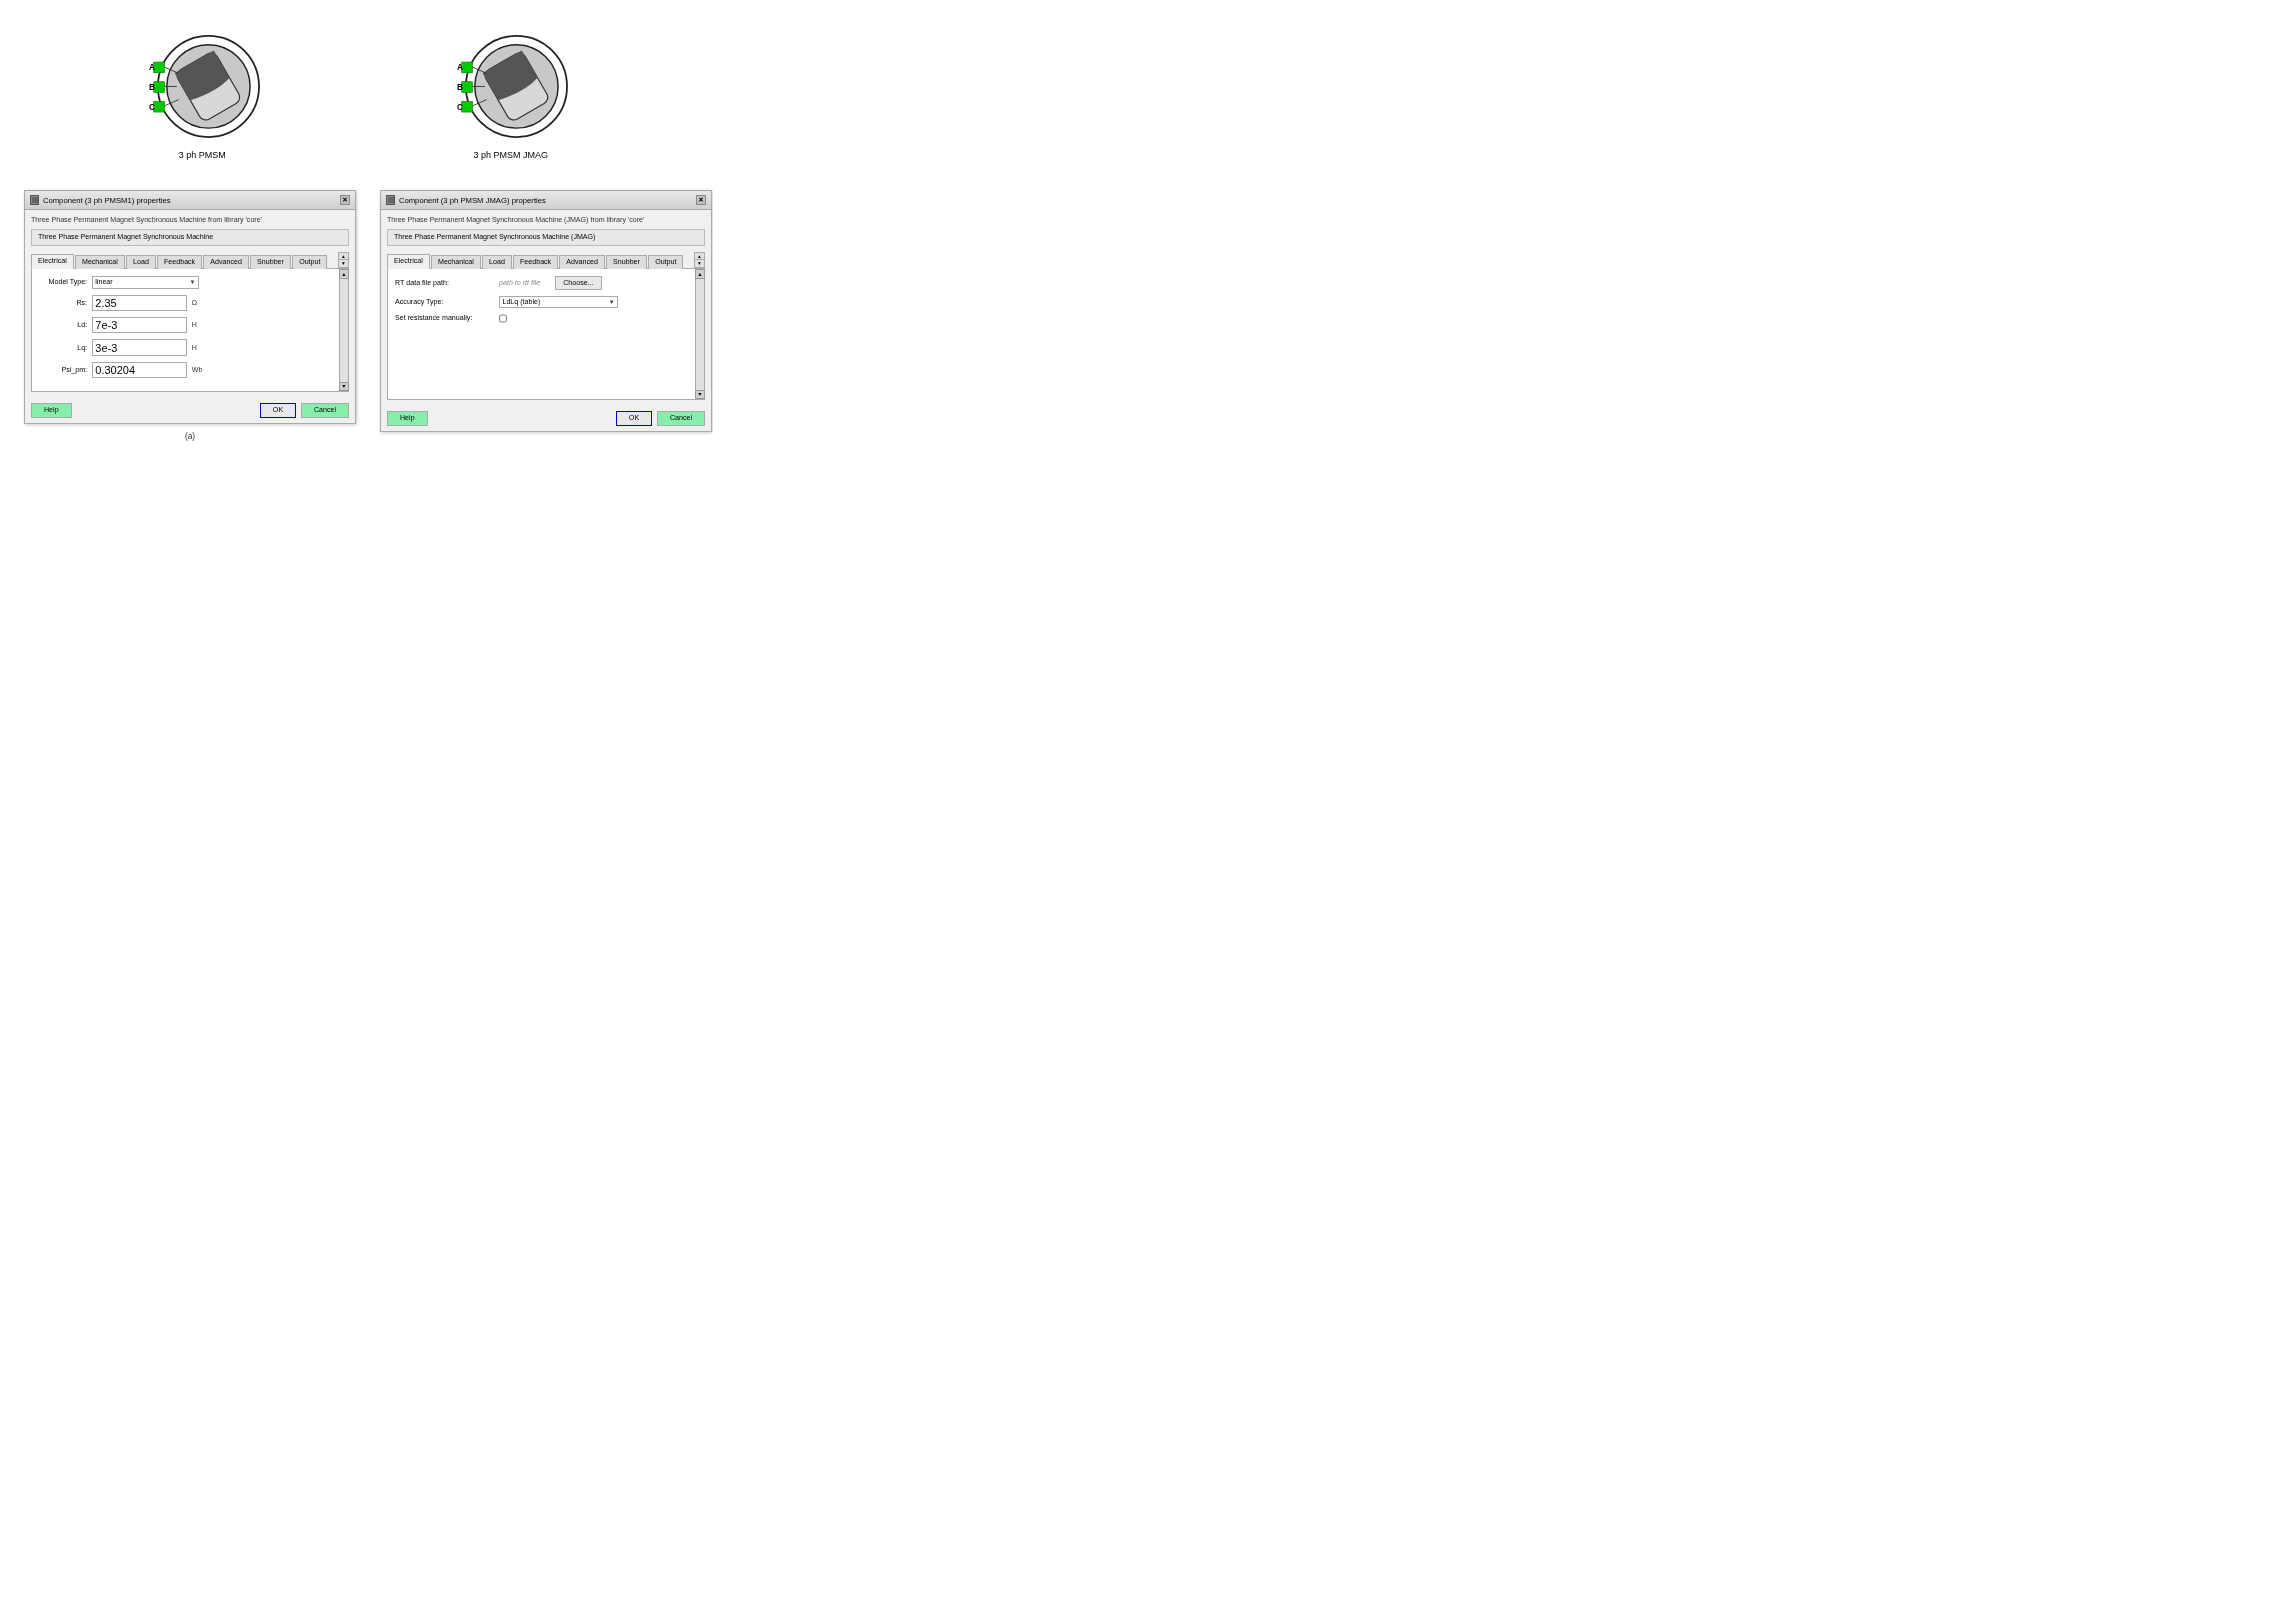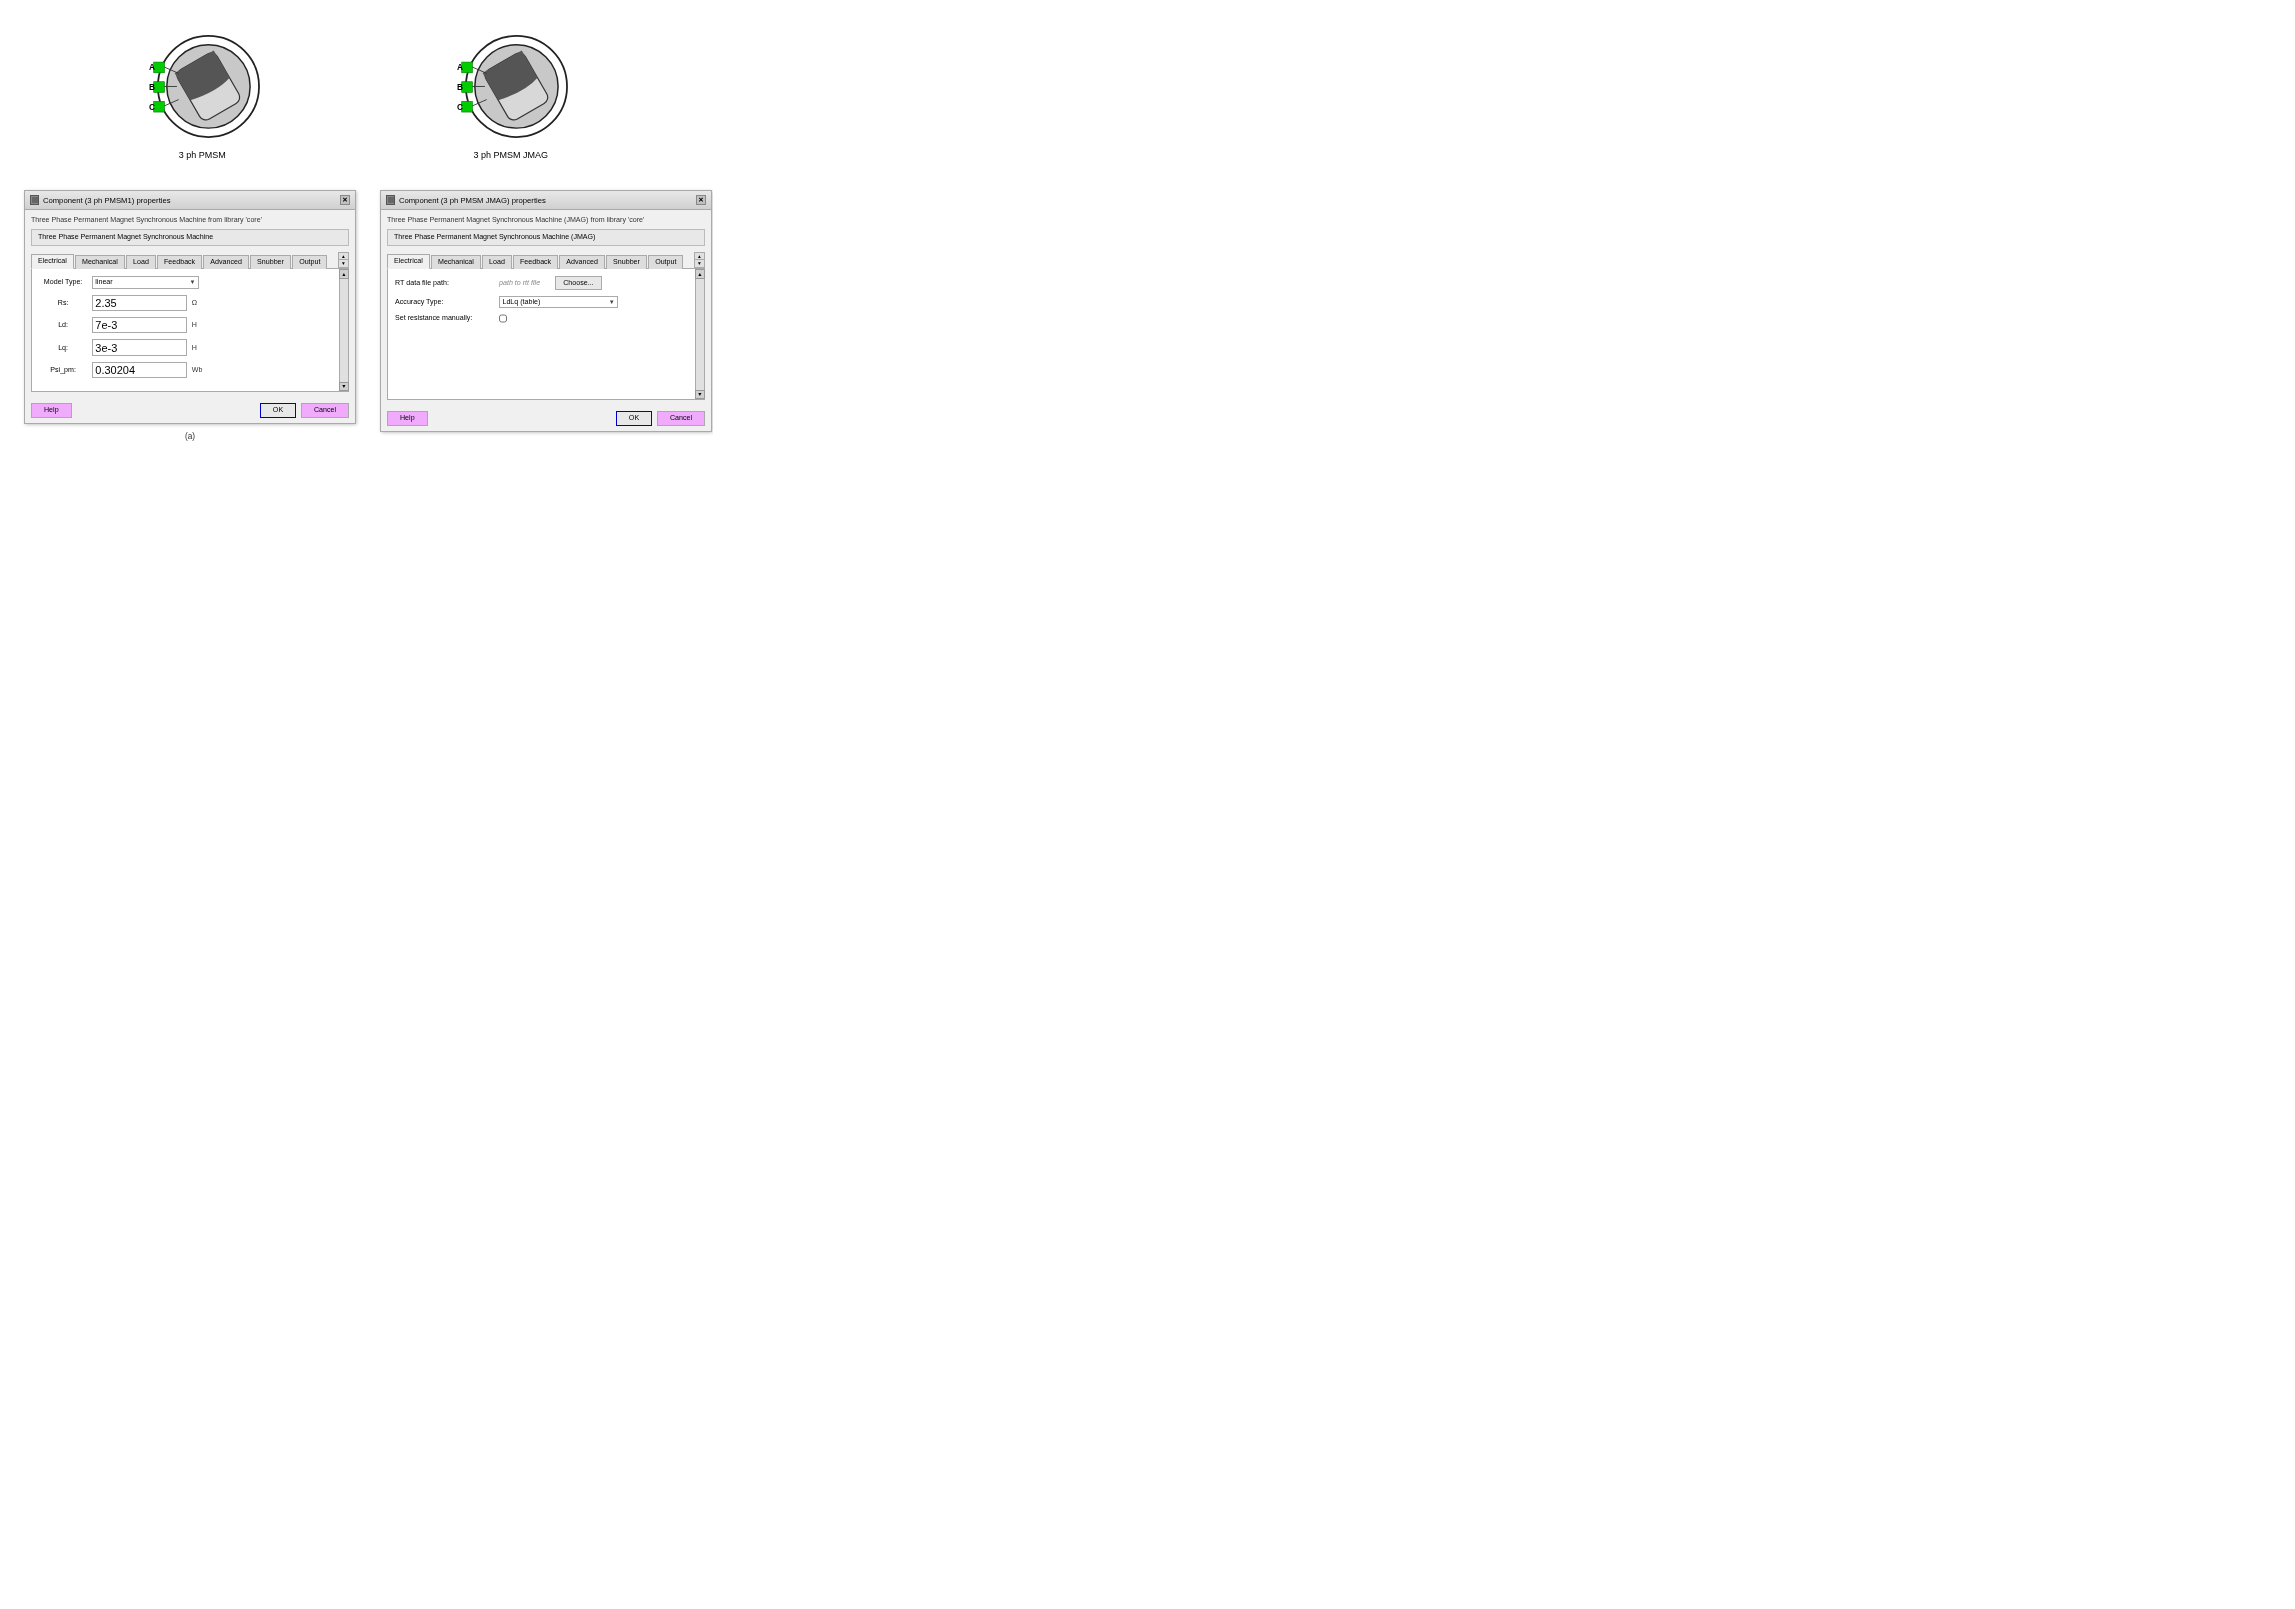--- a/index.html
+++ b/index.html
@@ -176,21 +176,21 @@
       display: flex;
       align-items: center;
       margin-bottom: 6px;
       gap: 4.8px;
     }
 
     .form-label {
       width: 48px;
       font-size: 7.1px;
       color: #000;
-      text-align: center;
+      text-align: right;
     }
 
     .form-input {
       border: 0.6px solid #aaa;
       padding: 1.2px 2.4px;
       font-size: 11px;
       background: #fff;
       width: 95px;
     }
 
@@ -251,21 +251,21 @@
       display: flex;
       justify-content: space-between;
       align-items: center;
       padding: 4.8px 6px;
       background: #f0f0f0;
     }
 
     .btn {
       padding: 2.4px 12px;
       border: 0.6px solid #aaa;
-      background: #f0abfc;
+      background: #86efac;
       cursor: pointer;
       font-size: 7.1px;
     }
 
     .btn-ok {
       border: 1.2px solid #0000cc;
       background: #e8e8e8;
       padding: 1.8px 12px;
     }
 

